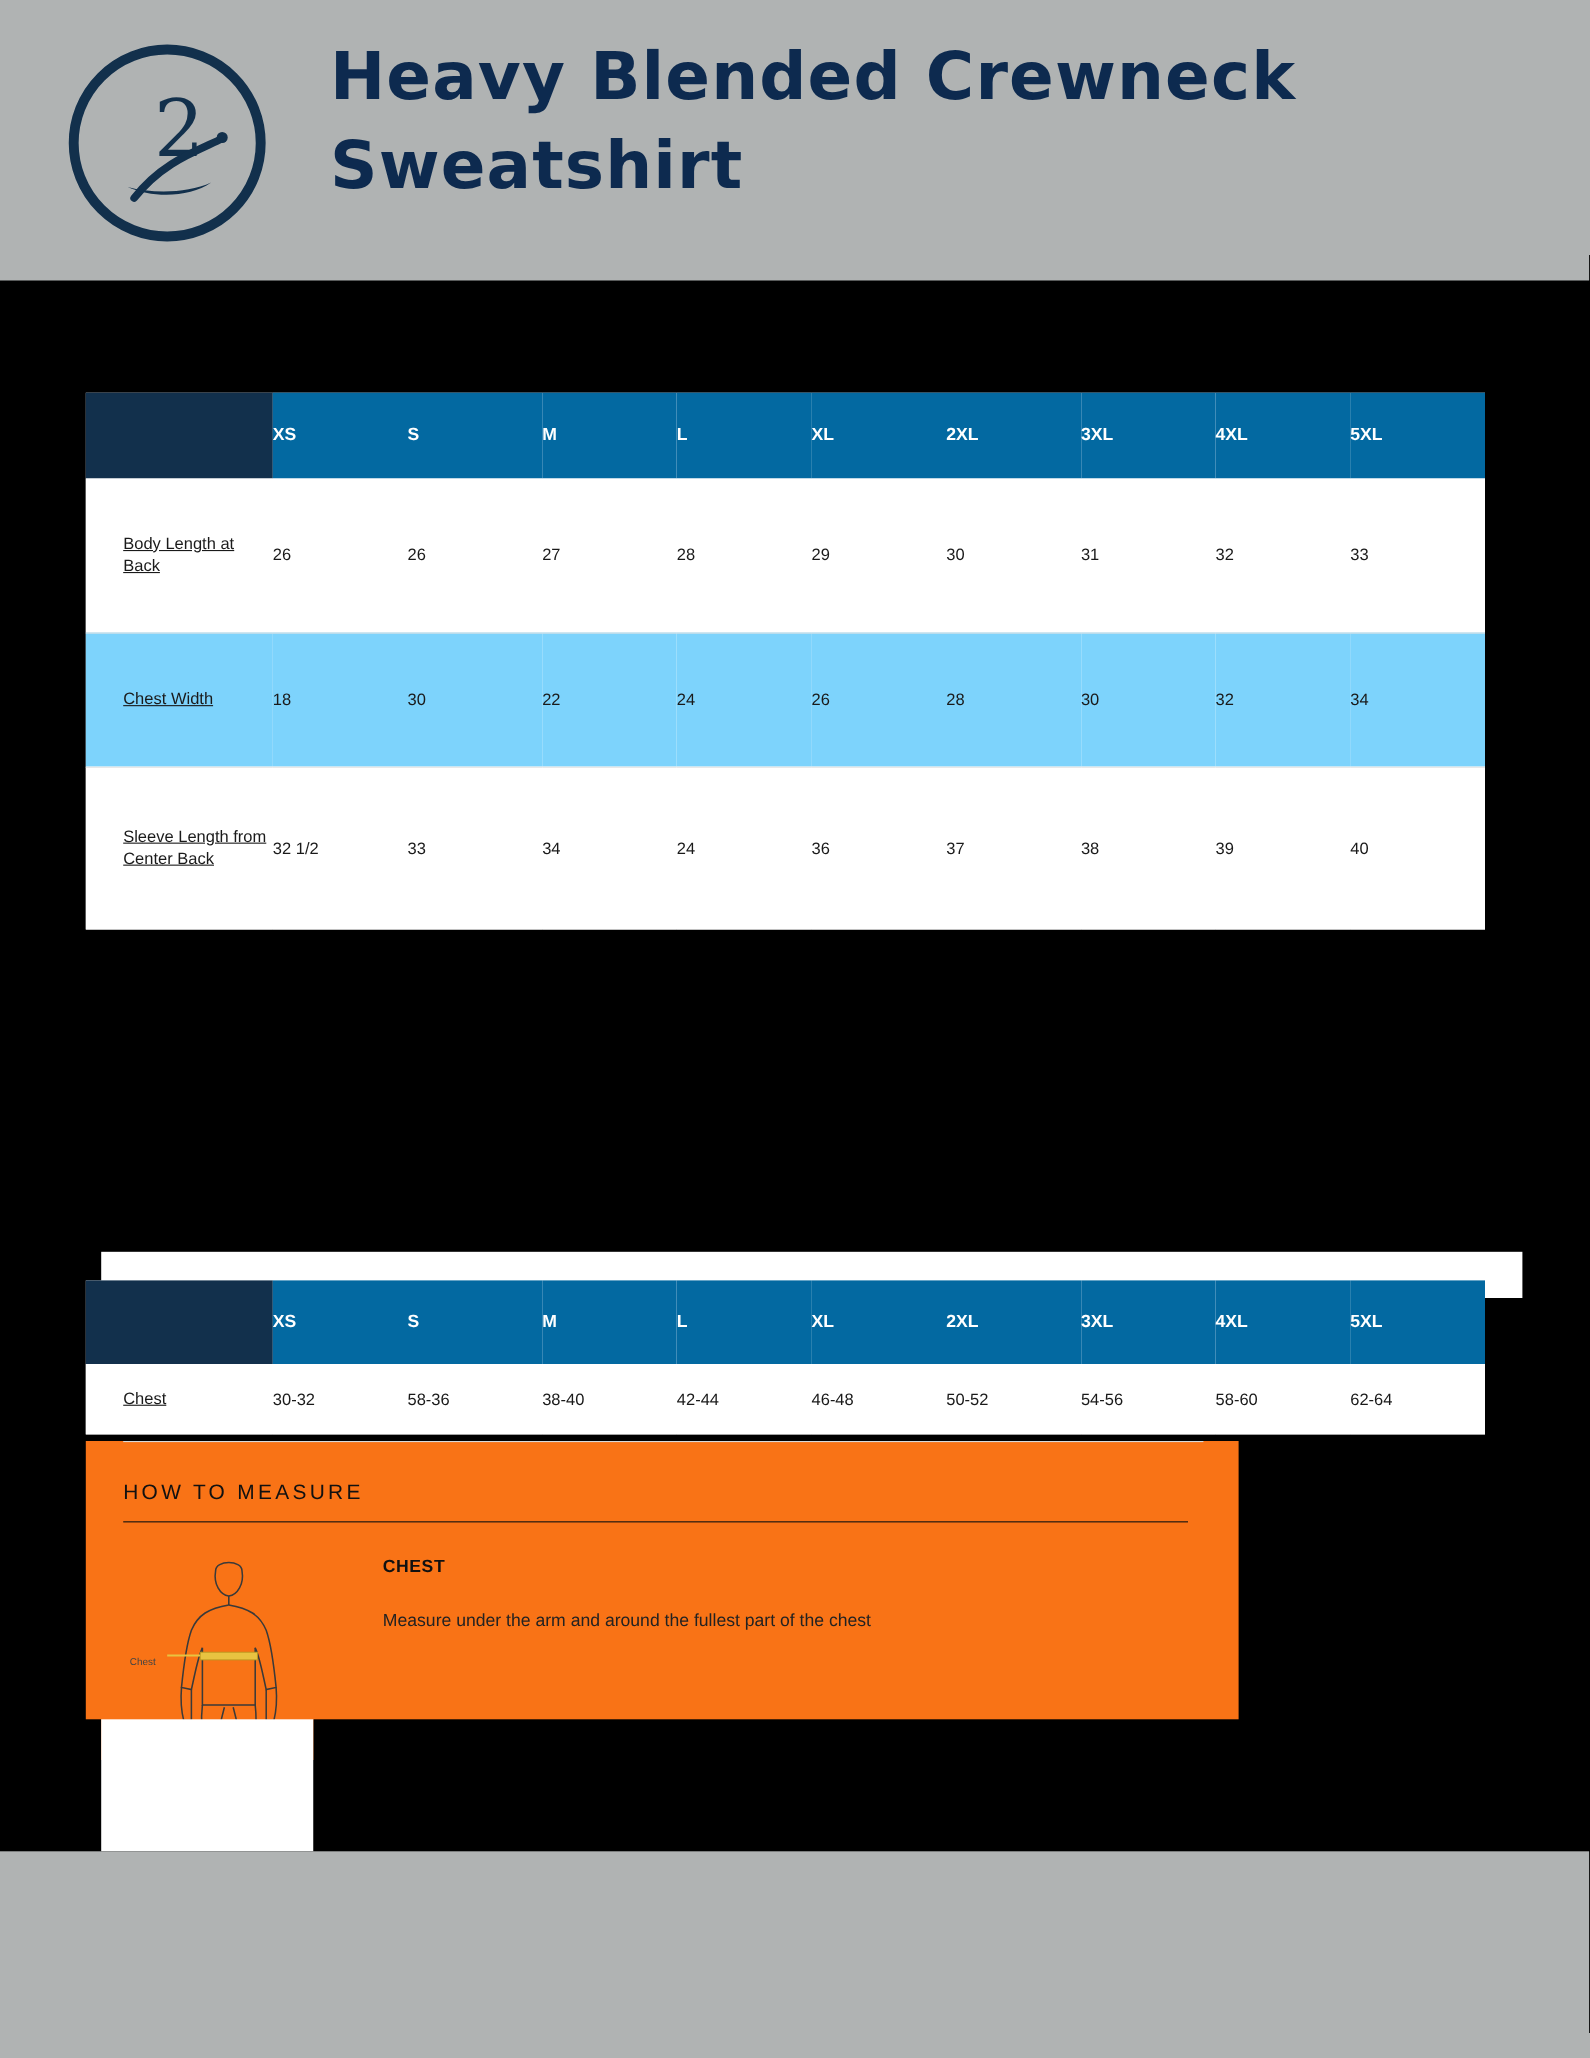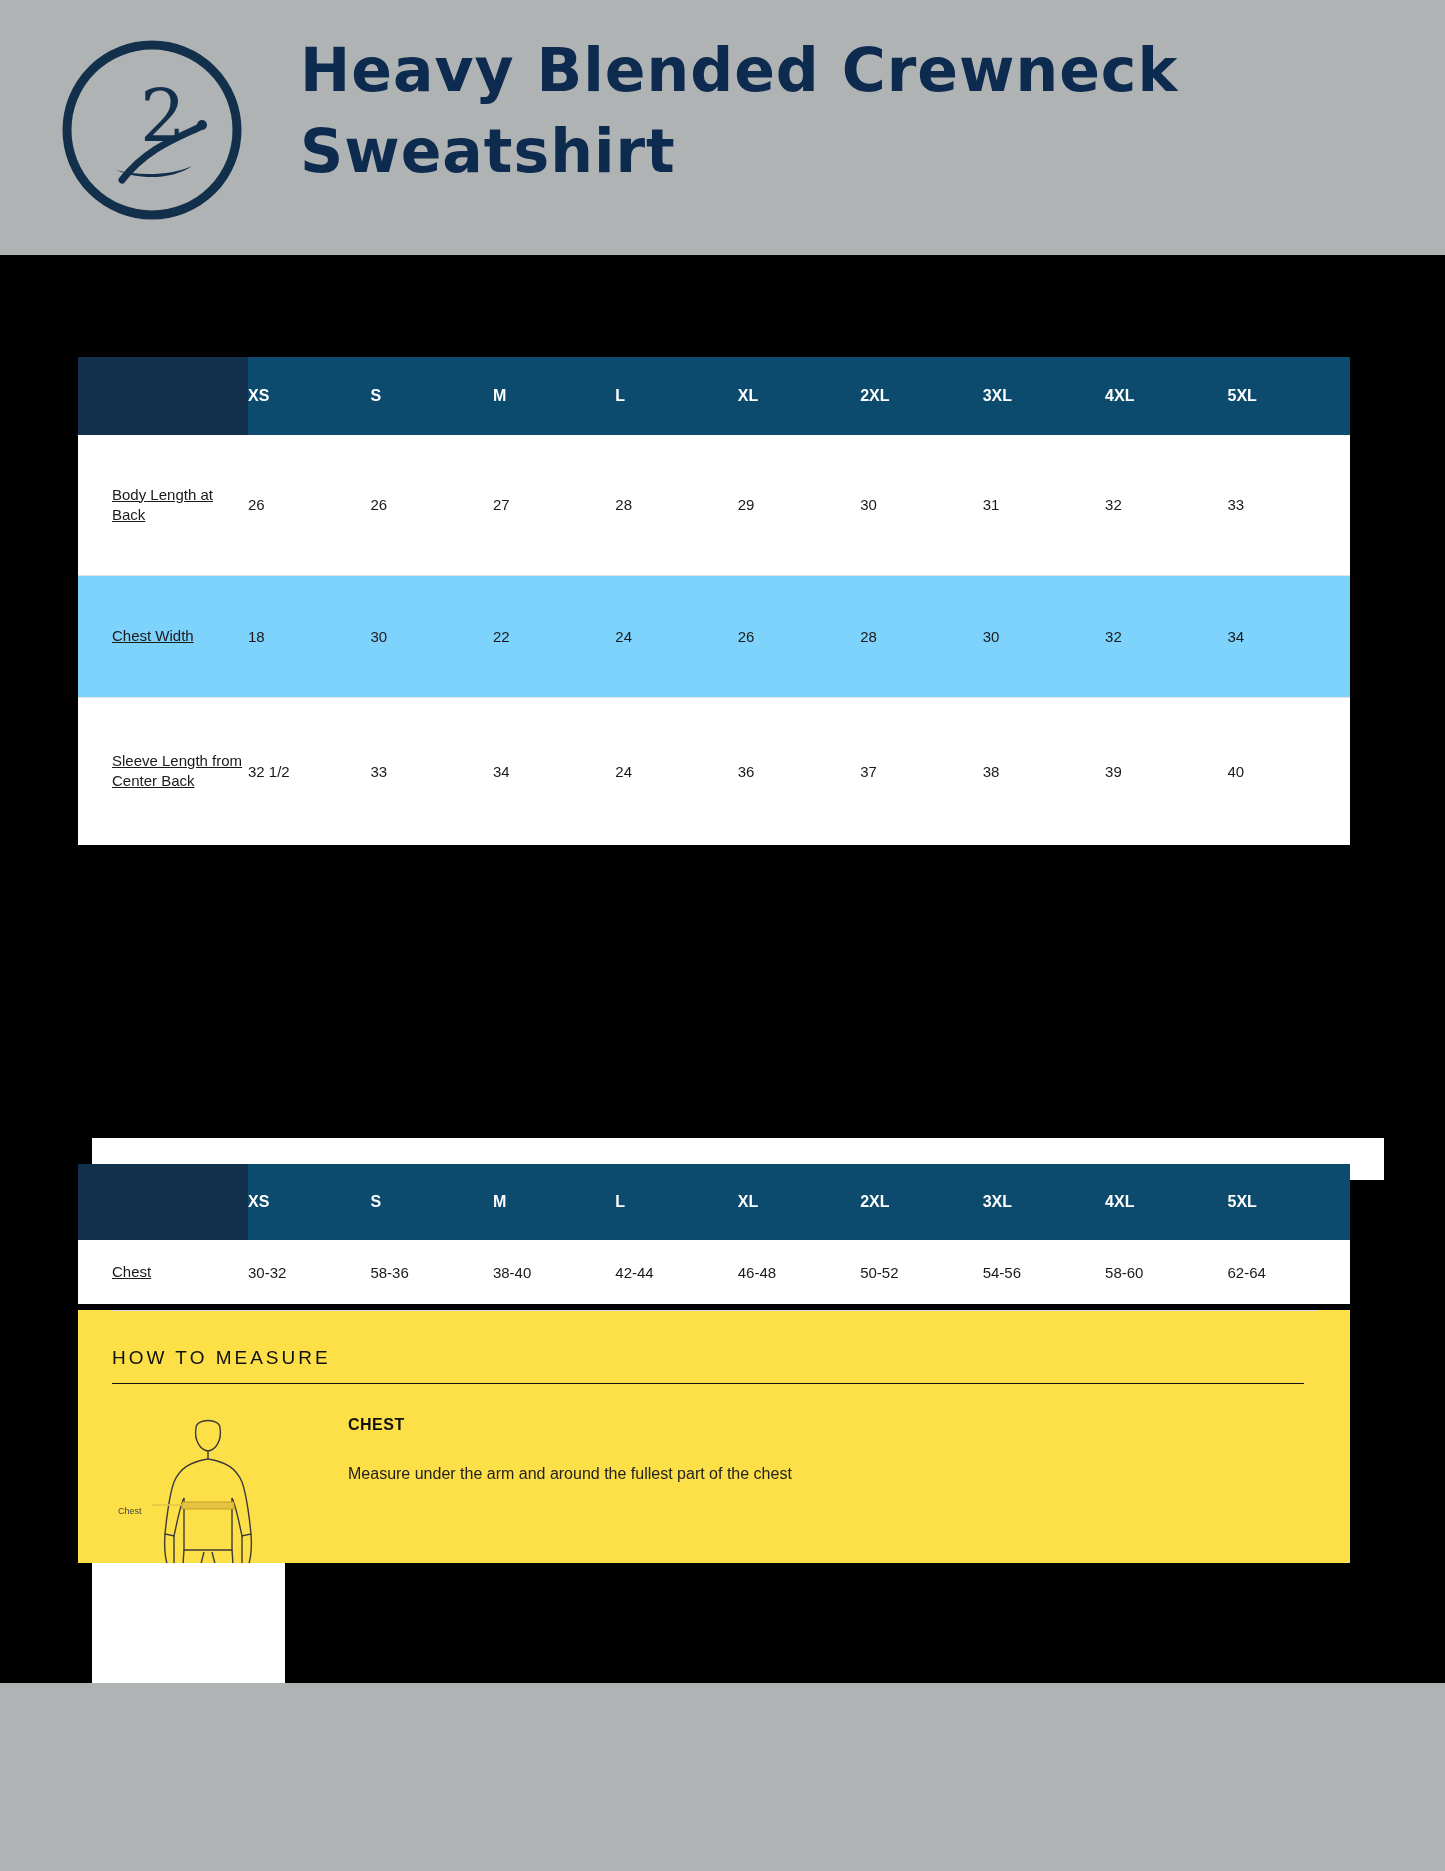--- a/index.html
+++ b/index.html
@@ -53,21 +53,21 @@
   .table-block {
     position: absolute;
     background: #ffffff;
   }
   table.size-table {
     border-collapse: collapse;
     width: 100%;
     table-layout: fixed;
   }
   table.size-table thead th {
-    background: #0c4a6e;
+    background: #0369a1;
     color: #ffffff;
     font-size: 16px;
     font-weight: bold;
     text-align: left;
     padding: 14px 0 14px 0;
     height: 78px;
     vertical-align: middle;
   }
   table.size-table thead th.label-col {
     background: #12304c;
@@ -123,22 +123,22 @@
     background: #ffffff;
   }
   #body-table table.size-table thead th { height: 76px; }
   #body-table table.size-table tbody td { padding: 22px 0; font-size: 15px; }
 
   
   #how-to-measure {
     position: absolute;
     left: 78px;
     top: 1310px;
-    width: 1272px;
-    background: #fde047;
+    width: 1048px;
+    background: #f97316;
     padding: 0 0 0 0;
   }
   .htm-divider {
     height: 1px;
     background: #d9d9d9;
     margin: 0 32px 0 34px;
   }
   .htm-title {
     font-size: 19px;
     letter-spacing: 3px;

